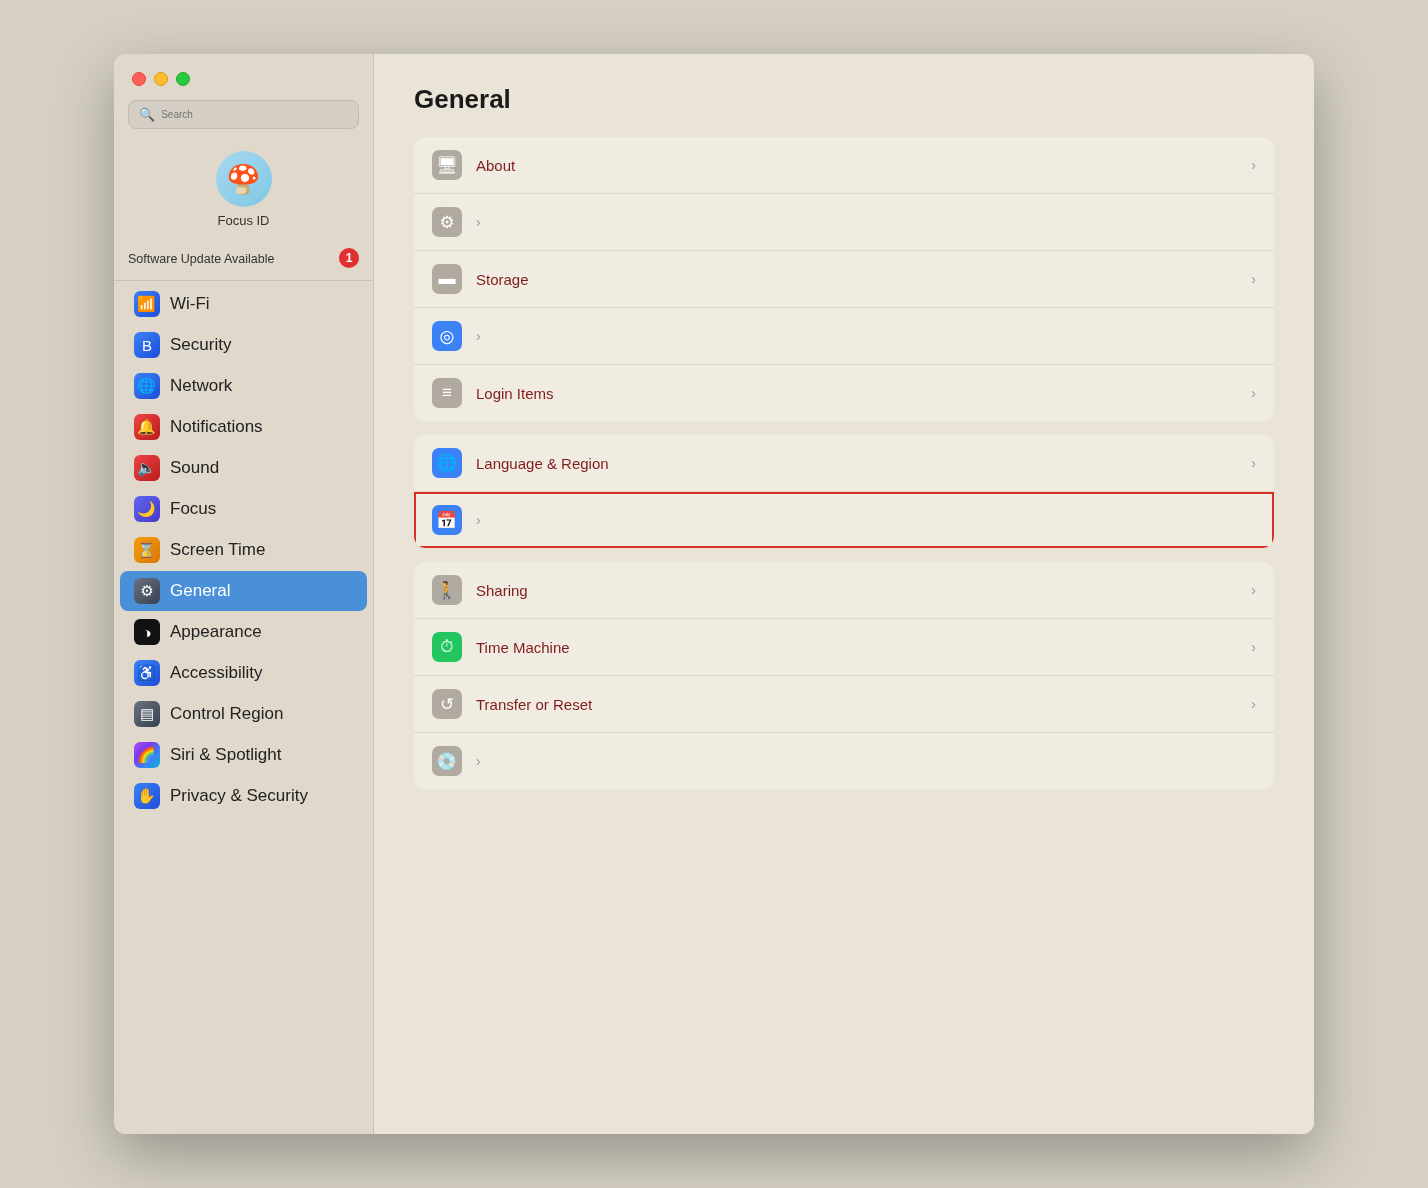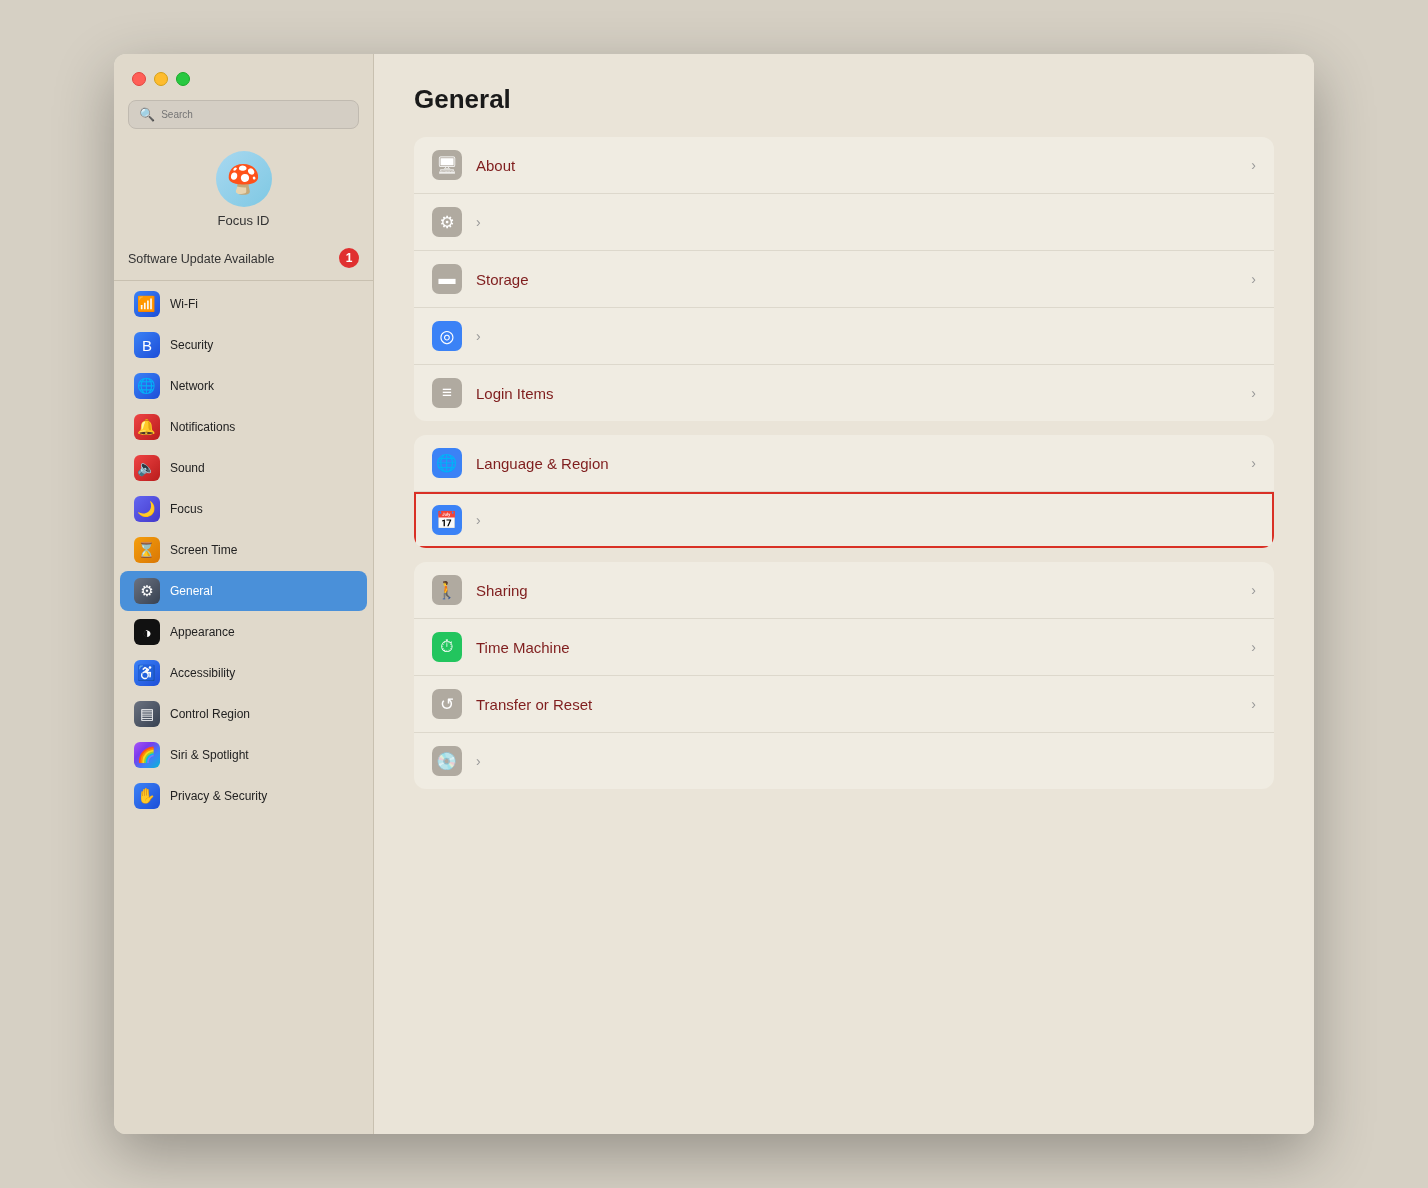--- a/index.html
+++ b/index.html
@@ -163,21 +163,21 @@
     .icon-sound { background: linear-gradient(135deg, #ef4444, #b91c1c); color: white; }
     .icon-focus { background: linear-gradient(135deg, #6366f1, #4338ca); color: white; }
     .icon-screen { background: linear-gradient(135deg, #f59e0b, #d97706); color: white; }
     .icon-general { background: linear-gradient(135deg, #6b7280, #374151); color: white; }
     .icon-appearance { background: #111; color: white; }
     .icon-access { background: linear-gradient(135deg, #3b82f6, #1d4ed8); color: white; }
     .icon-control { background: linear-gradient(135deg, #6b7280, #374151); color: white; }
     .icon-siri { background: linear-gradient(135deg, #a855f7, #7c3aed, #3b82f6, #06b6d4); color: white; }
     .icon-privacy { background: linear-gradient(135deg, #3b82f6, #1d4ed8); color: white; }
 
-    .item-label { font-size: 12px; }
+    .item-label { font-size: 17px; }
 
     
     .main-content {
       flex: 1;
       background: #eae4d8;
       padding: 30px 40px;
       overflow-y: auto;
     }
     .page-title {
       font-size: 26px;

